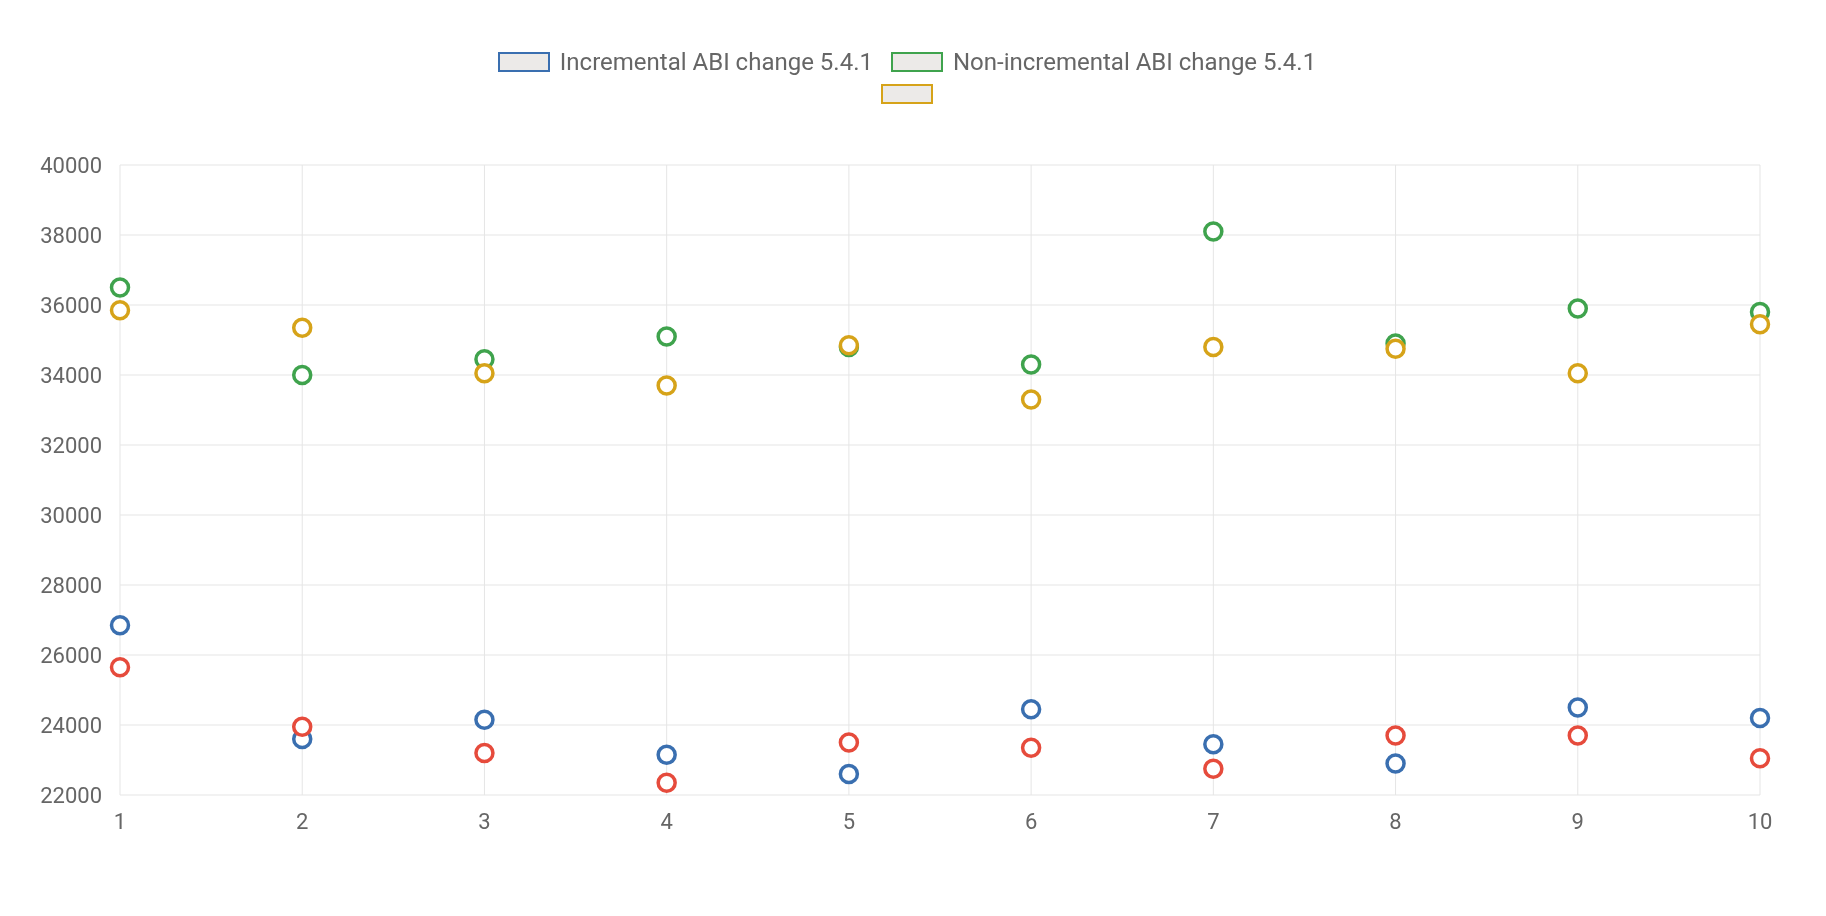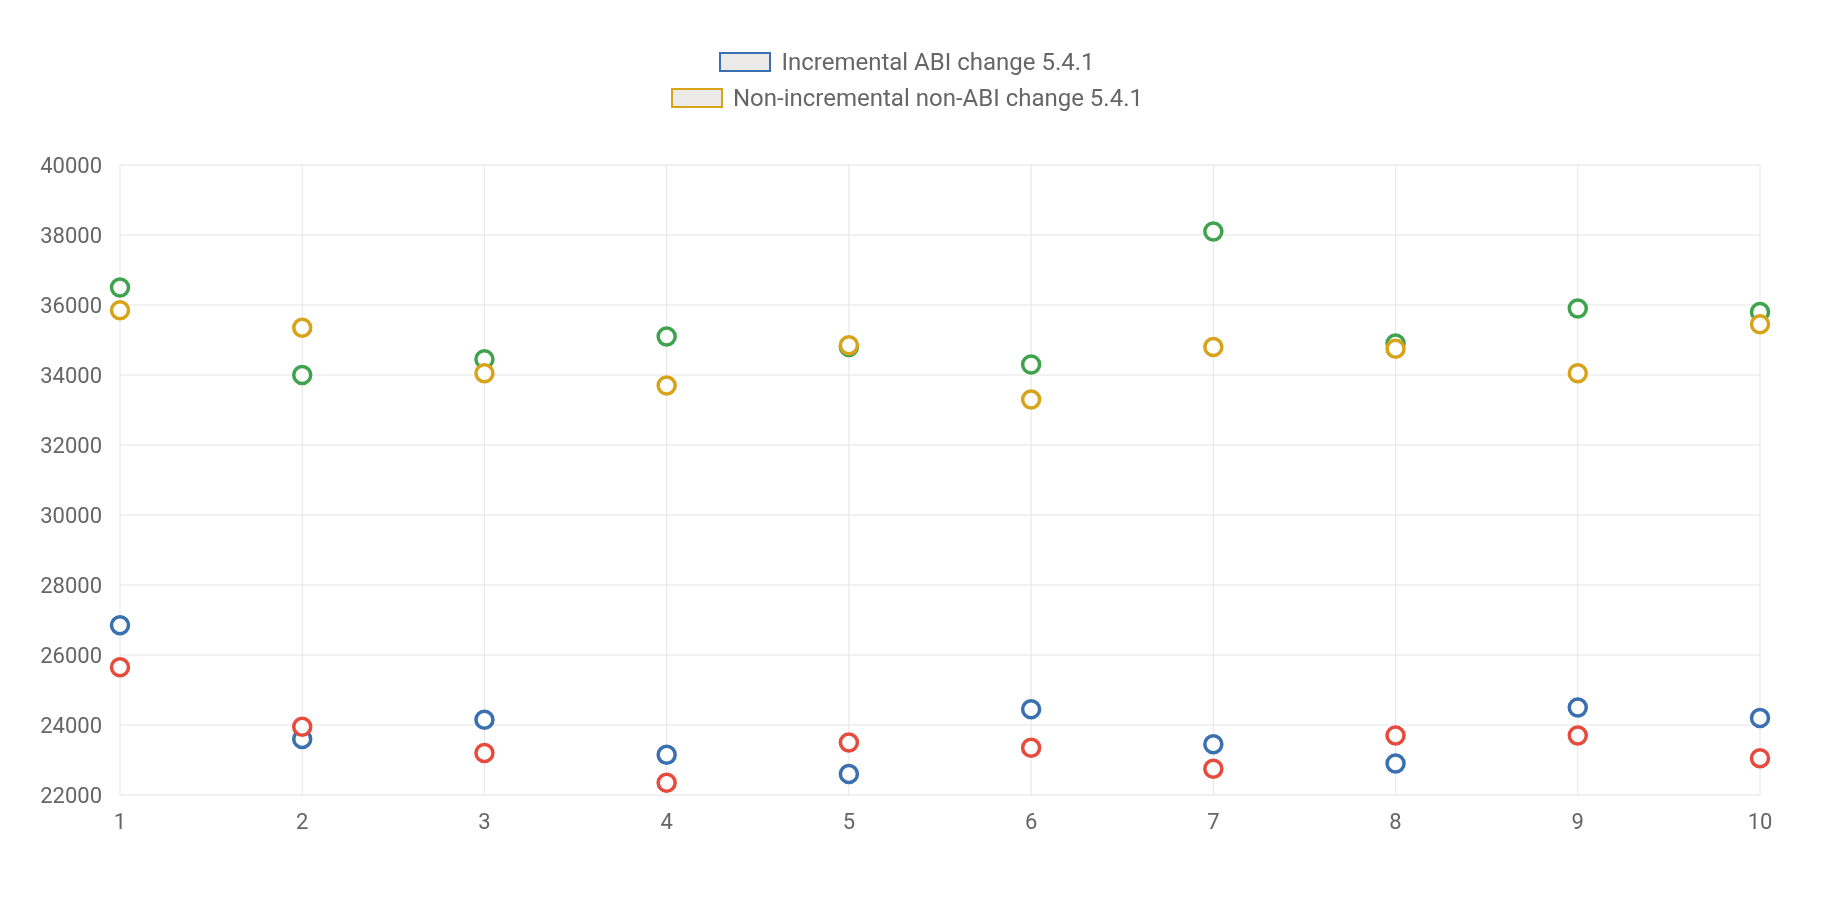--- a/index.html
+++ b/index.html
@@ -72,25 +72,28 @@
 <body>
 
 <div class="chart-wrap">
 
   <div class="legend">
     <div class="legend-row">
       <span class="legend-item">
         <span class="legend-swatch" style="border-color: rgb(58, 111, 176);"></span>
         <span>Incremental ABI change 5.4.1</span>
       </span>
+      <span class="legend-item">
+        <span class="legend-swatch" style="border-color: rgb(63, 163, 77);"></span>
+        <span>Non-incremental ABI change 5.4.1</span>
+      </span>
     </div>
     <div class="legend-row">
       <span class="legend-item">
         <span class="legend-swatch" style="border-color: rgb(214, 163, 25);"></span>
-        <span>Non-incremental non-ABI change 5.4.1</span>
       </span>
     </div>
   </div>
 
   <div class="plot">
     <svg id="plot-svg" viewBox="0 0 1640 670">
         <g class="grid">
           <line x1="0" y1="630" x2="1640" y2="630"></line>
           <line x1="0" y1="560" x2="1640" y2="560"></line>
           <line x1="0" y1="490" x2="1640" y2="490"></line>

